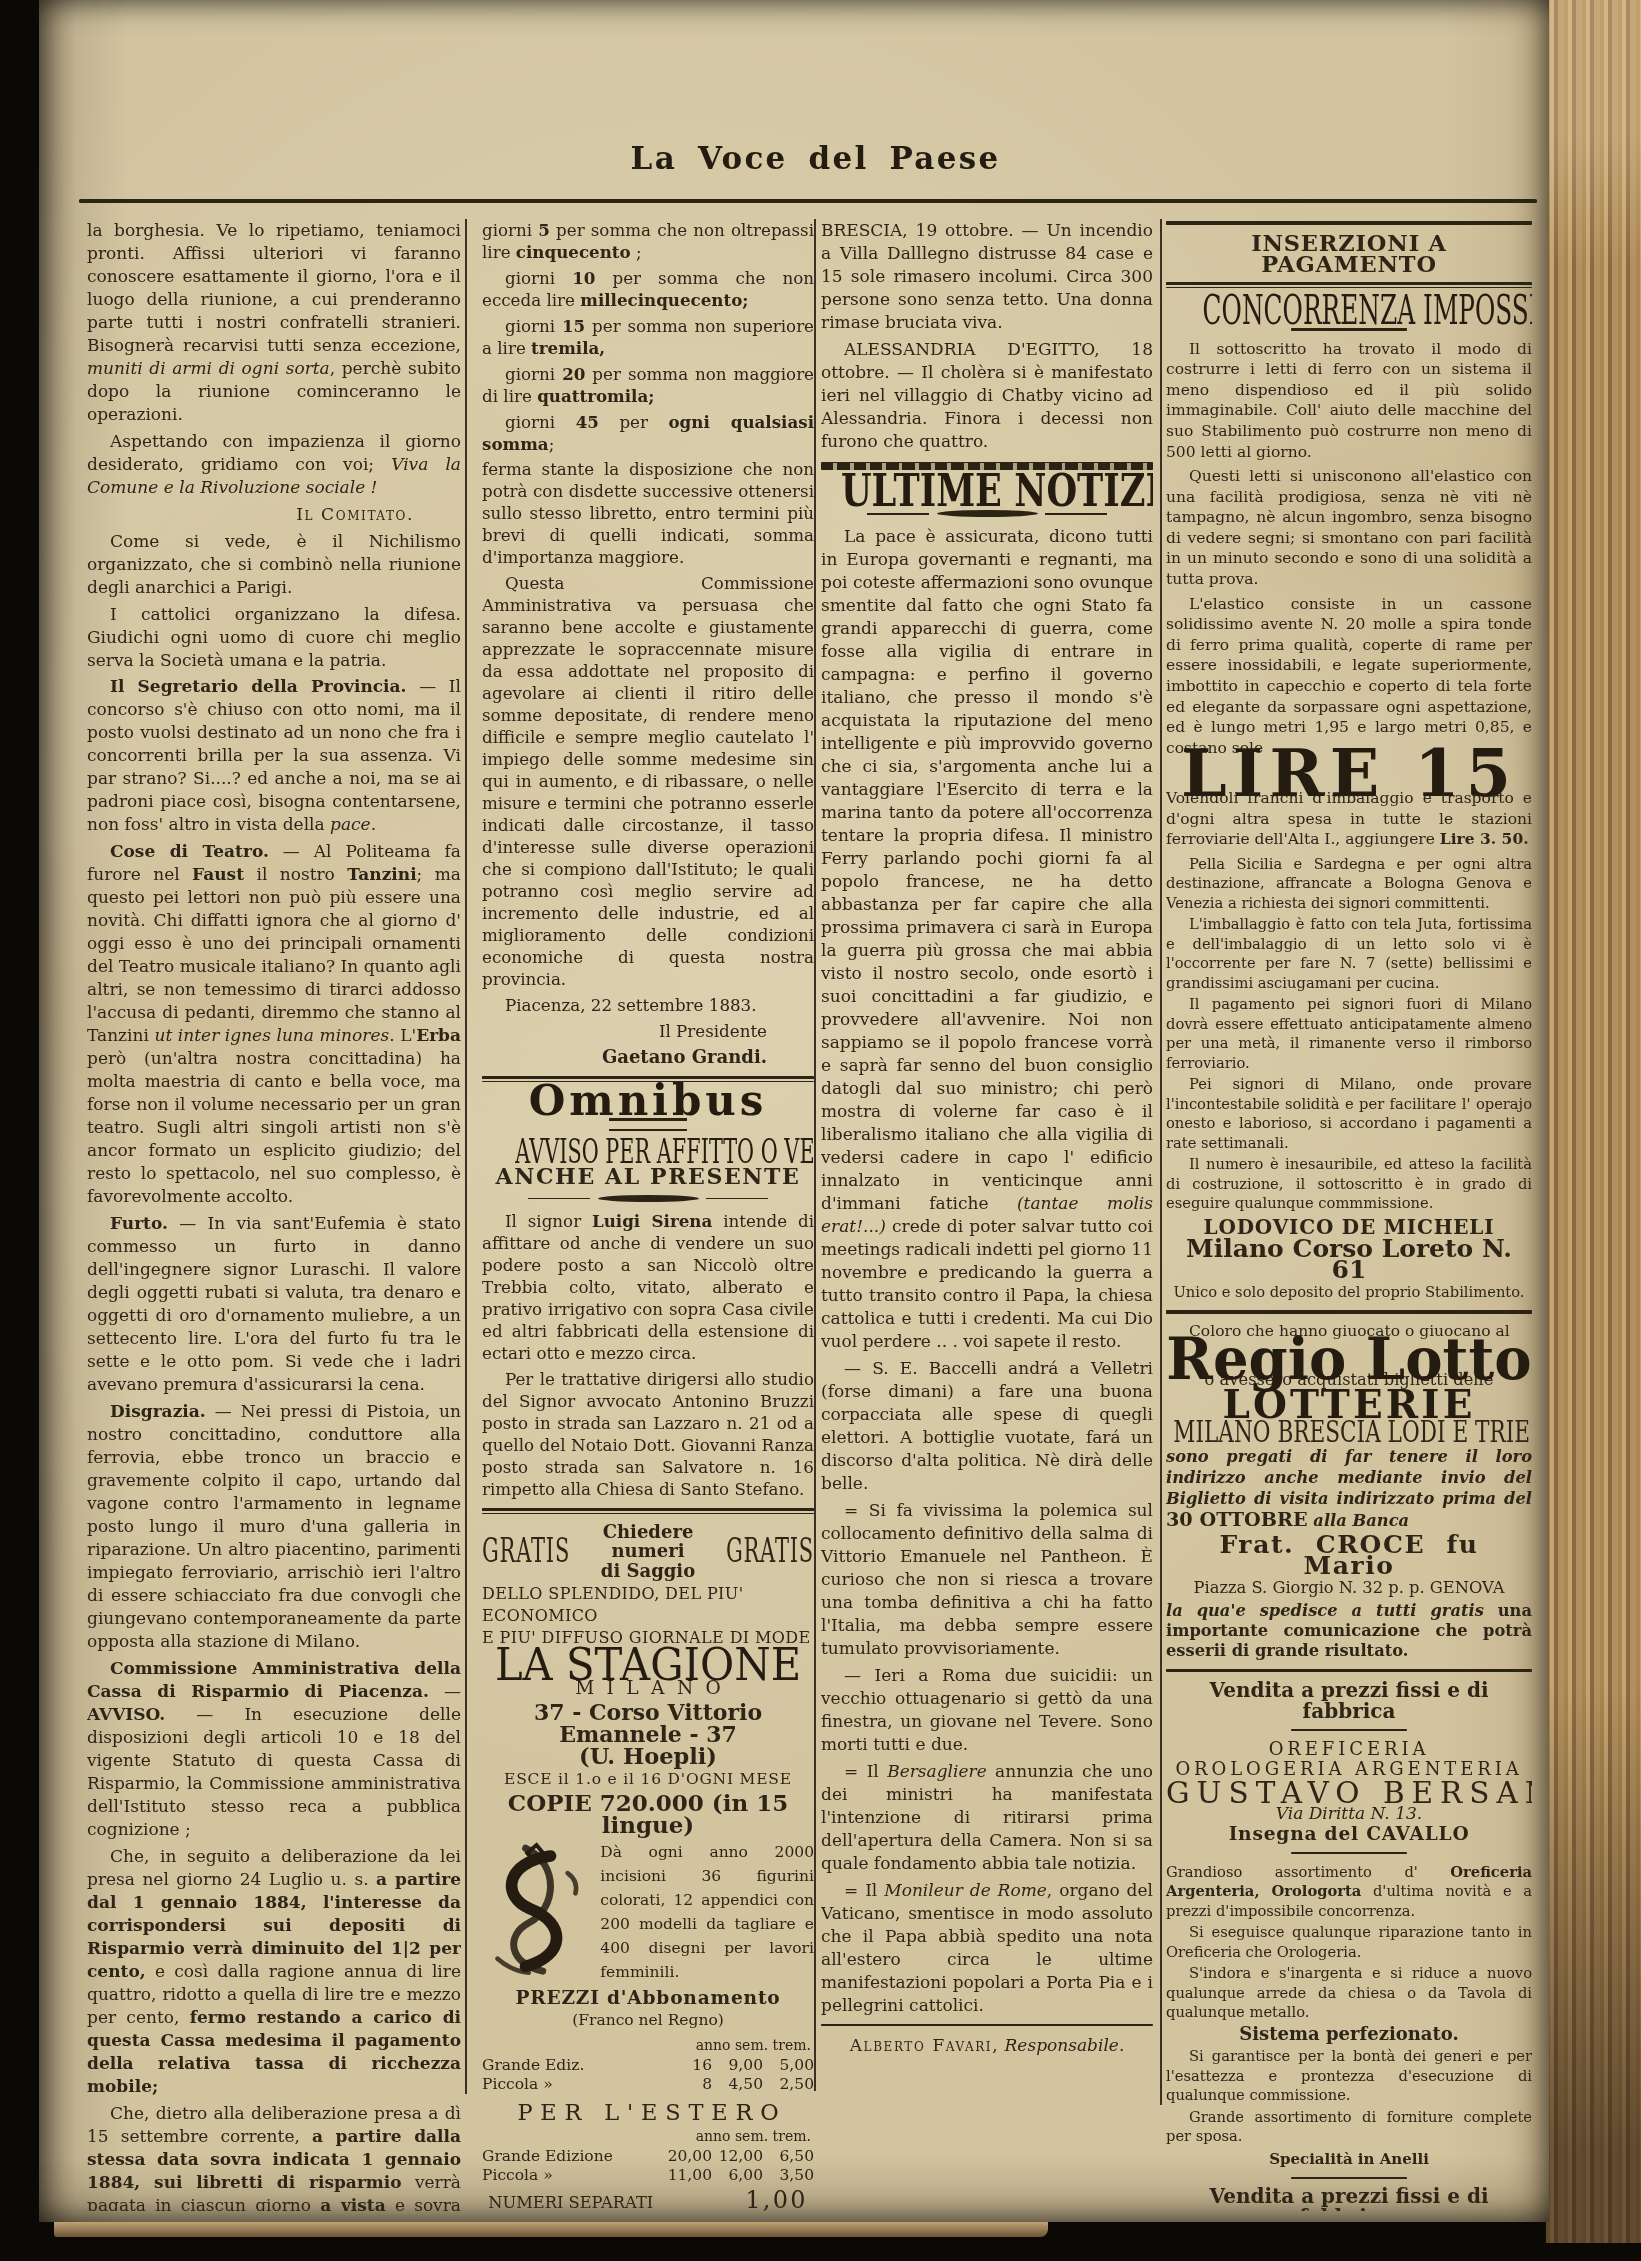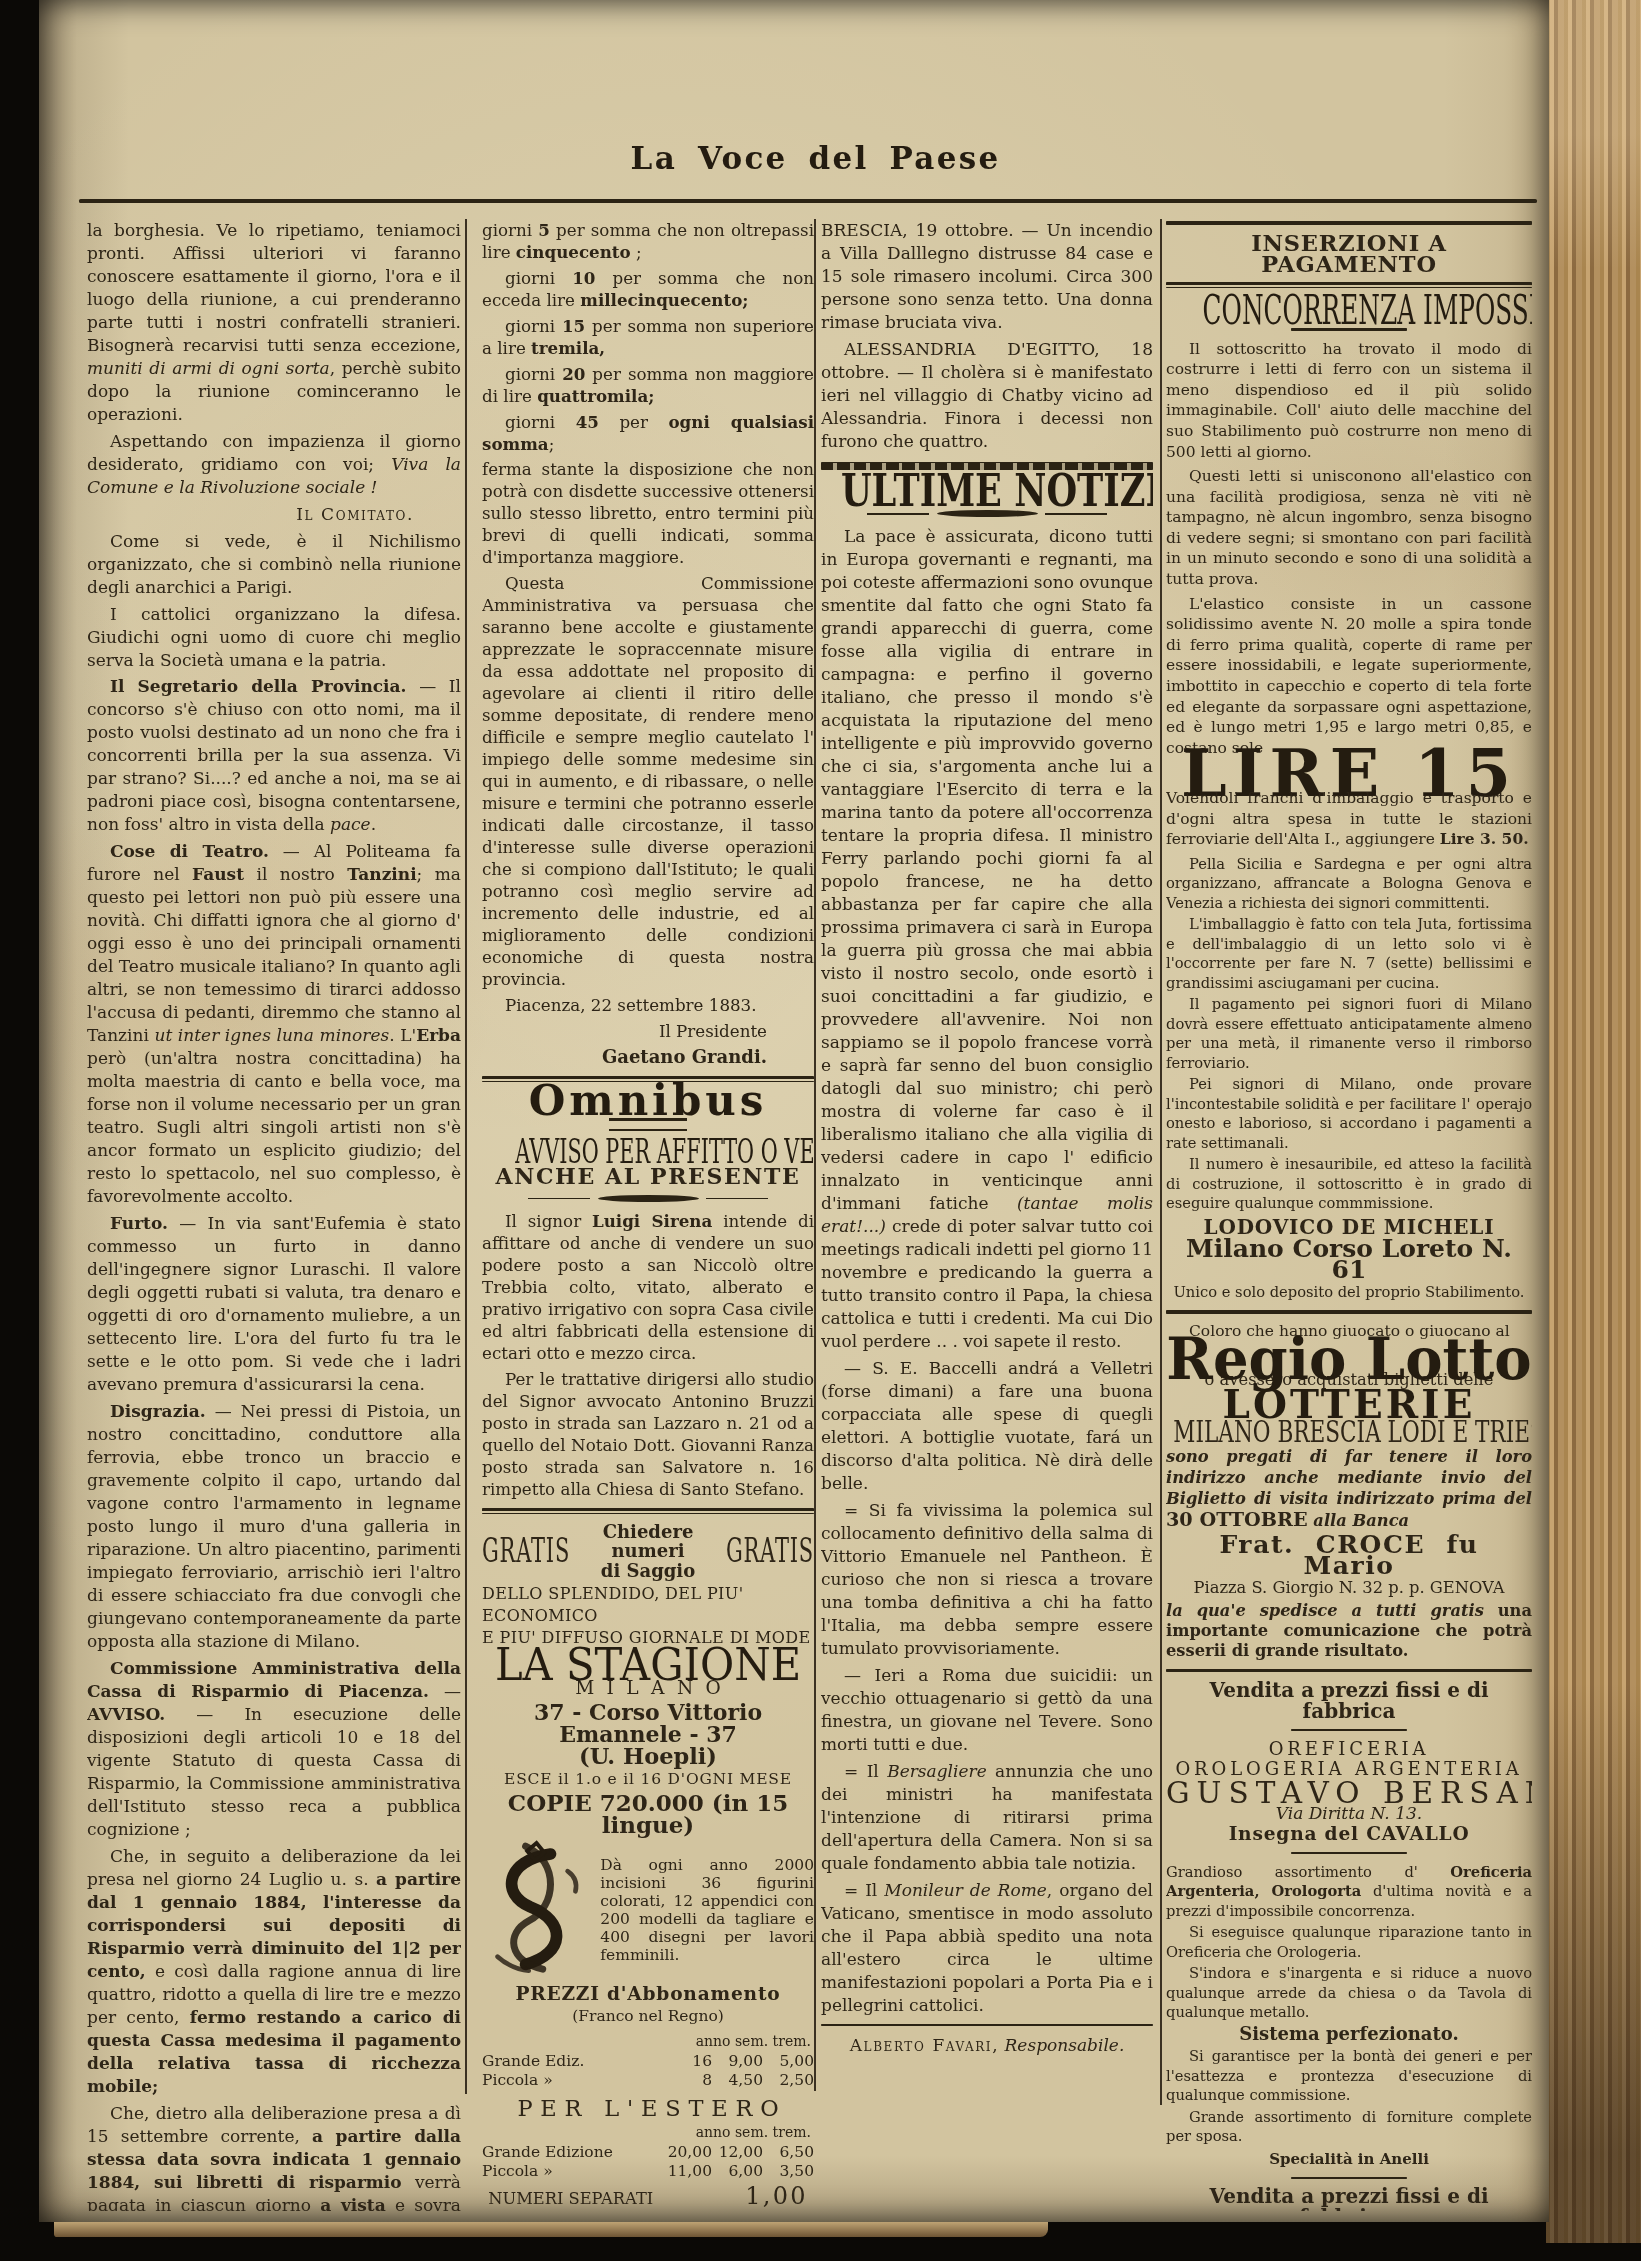--- a/index.html
+++ b/index.html
@@ -57,21 +57,21 @@
   .gratis{display:inline-block;font-size:21px;transform:scaleY(1.6);letter-spacing:0.8px;}
   .chiedere{font-weight:bold;font-size:18px;line-height:1.1;text-align:center;}
   .stag-sub{font-size:16px;text-align:left;letter-spacing:0.4px;}
   .stag-name{text-align:center;white-space:nowrap;font-size:43px;transform:scale(.97,1.05);margin:4.7px 0 1.6px;color:#241c10;}
   .stag-city{text-align:center;font-size:18.6px;letter-spacing:12.4px;text-indent:12.4px;}
   .stag-addr{text-align:center;font-weight:bold;font-size:22px;margin-top:1.6px;}
   .stag-pub{text-align:center;font-weight:bold;font-size:22.5px;}
   .stag-esce{text-align:center;font-size:15.5px;letter-spacing:0.8px;margin-top:1.6px;}
   .stag-copie{text-align:center;font-weight:bold;font-size:23px;margin:1.6px 0 4.7px;}
   .stag-row{display:flex;gap:9.3px;align-items:center;margin:3.1px 0;}
-  .stag-desc{font-size:15.5px;line-height:18px;flex:1;}
+  .stag-desc{font-size:15.5px;line-height:24px;flex:1;}
   .stag-prezzi{text-align:center;font-weight:bold;font-size:18.6px;letter-spacing:0.8px;margin-top:3.1px;}
   .stag-franco{text-align:center;font-size:15.5px;}
   .thead{text-align:right;font-size:14px;padding-right:3.1px;margin-top:2.3px;}
   .trow{display:flex;font-size:15.5px;line-height:19.4px;}
   .tc0{flex:1;} .tc1,.tc2,.tc3{width:51px;text-align:right;}
   .stag-estero{text-align:center;font-size:22.5px;letter-spacing:7.8px;text-indent:7.8px;margin-top:6.2px;}
   .stag-numeri{display:flex;justify-content:space-between;align-items:baseline;font-size:16.3px;padding:0 6.2px;margin-top:3.1px;}
   .stag-numeri .big{font-size:24px;letter-spacing:2.3px;}
   .ultime{margin:7.8px 0 0;text-align:center;white-space:nowrap;font-size:40px;font-weight:bold;transform:scale(.88,1.1);transform-origin:center;color:#241c10;}
   .responsabile{text-align:center;font-size:17px;margin-top:6.2px;}
@@ -259,21 +259,21 @@
       <h1 class="concorrenza">CONCORRENZA IMPOSSIBILE</h1>
       <div class="hr short"></div>
       <div>
           <p class="para"><span class="">Il sottoscritto ha trovato il modo di costrurre i letti di ferro con un sistema il meno dispendioso ed il più solido immaginabile. Coll' aiuto delle macchine del suo Stabilimento può costrurre non meno di 500 letti al giorno.</span></p>
           <p class="para"><span class="">Questi letti si unisconono all'elastico con una facilità prodigiosa, senza nè viti nè tampagno, nè alcun ingombro, senza bisogno di vedere segni; si smontano con pari facilità in un minuto secondo e sono di una solidità a tutta prova.</span></p>
           <p class="para"><span class="">L'elastico consiste in un cassone solidissimo avente N. 20 molle a spira tonde di ferro prima qualità, coperte di rame per essere inossidabili, e legate superiormente, imbottito in capecchio e coperto di tela forte ed elegante da sorpassare ogni aspettazione, ed è lungo metri 1,95 e largo metri 0,85, e costano sole</span></p>
         </div>
       <div class="lire15">LIRE 15</div>
       <div>
           <p class="para ni"><span class="">Volendoli franchi d'imbalaggio e trasporto e d'ogni altra spesa in tutte le stazioni ferroviarie dell'Alta I., aggiungere </span><span class="b">Lire 3. 50.</span></p>
-          <p class="para sm"><span class="">Pella Sicilia e Sardegna e per ogni altra organizzano, affrancate a Bologna Genova e Venezia a richiesta dei signori committenti.</span></p>
+          <p class="para sm"><span class="">Pella Sicilia e Sardegna e per ogni altra destinazione, affrancate a Bologna Genova e Venezia a richiesta dei signori committenti.</span></p>
           <p class="para sm"><span class="">L'imballaggio è fatto con tela Juta, fortissima e dell'imbalaggio di un letto solo vi è l'occorrente per fare N. 7 (sette) bellissimi e grandissimi asciugamani per cucina.</span></p>
           <p class="para sm"><span class="">Il pagamento pei signori fuori di Milano dovrà essere effettuato anticipatamente almeno per una metà, il rimanente verso il rimborso ferroviario.</span></p>
           <p class="para sm"><span class="">Pei signori di Milano, onde provare l'incontestabile solidità e per facilitare l' operajo onesto e laborioso, si accordano i pagamenti a rate settimanali.</span></p>
           <p class="para sm"><span class="">Il numero è inesauribile, ed atteso la facilità di costruzione, il sottoscritto è in grado di eseguire qualunque commmissione.</span></p>
         </div>
       <div class="micheli-name">LODOVICO DE MICHELI</div>
       <div class="micheli-addr">Milano Corso Loreto N. 61</div>
       <div class="micheli-note">Unico e solo deposito del proprio Stabilimento.</div>
       <div class="hr"></div>
       <div>

